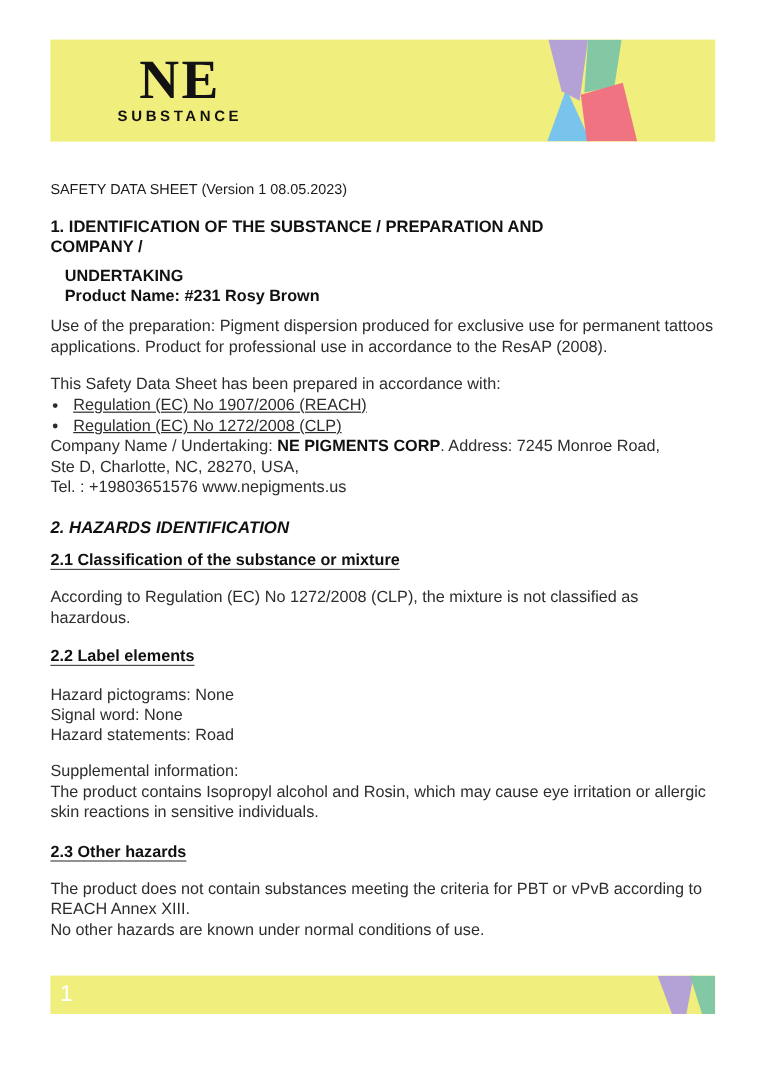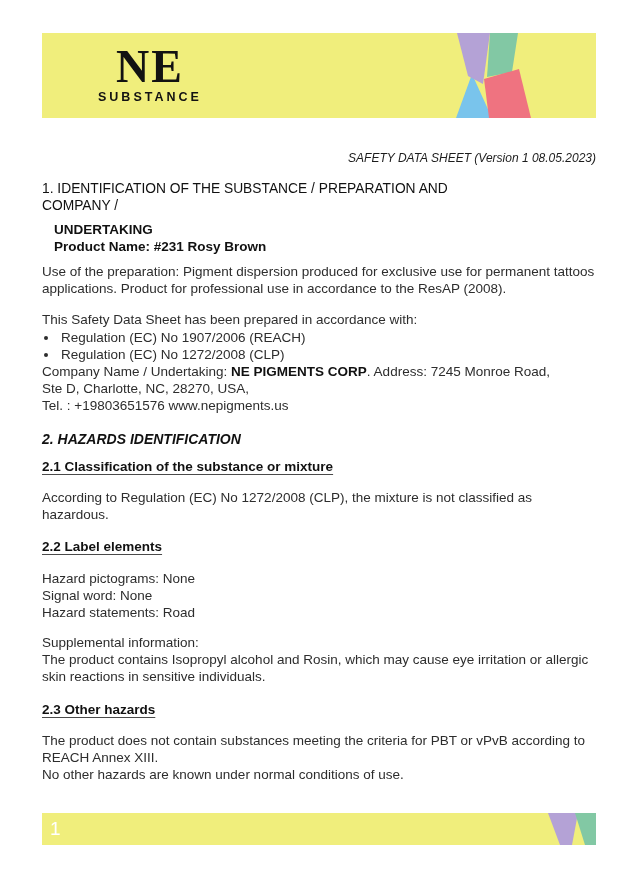--- a/index.html
+++ b/index.html
@@ -46,32 +46,32 @@
     position:absolute;left:8px;top:4px;
     color:#ffffff;font-size:19px;line-height:24px;font-weight:400;
   }
   .footer-shapes{position:absolute;right:0;top:0;}
   
   .content{
     position:absolute;left:42px;top:150px;width:554px;
     font-size:13.5px;line-height:17px;
   }
   .meta-line{
-    text-align:right;font-style:italic;font-size:12px;color:#1c1c1c;
+    text-align:left;font-size:12px;color:#1c1c1c;
   }
   .h-main{
-    margin-top:13px;font-size:13.8px;font-weight:400;color:var(--head);line-height:17px;
+    margin-top:13px;font-size:13.8px;font-weight:700;color:var(--head);line-height:17px;
   }
   .indented{margin-left:12px;}
   .sub-caps{margin-top:7px;font-weight:700;color:var(--head);}
   .product-line{font-weight:700;color:var(--head);}
   .para{margin-top:8px;}
   .prepared{margin-top:14px;}
   ul.regs{margin:1px 0 0 0;padding-left:17px;}
-  ul.regs li{margin:0;padding-left:2px;}
+  ul.regs li{margin:0;padding-left:2px;text-decoration:underline;}
   .company-block{margin-top:0;}
   .bold{font-weight:700;color:var(--head);}
   .h-section{margin-top:17px;font-size:14px;font-weight:700;color:var(--head);font-style:italic;}
   .h-sub{
     margin-top:10px;font-size:13.5px;font-weight:700;color:var(--head);
     text-decoration:underline;
     text-decoration-thickness:1px;
     text-underline-offset:3px;
     text-decoration-color:#4a4a4a;
   }

